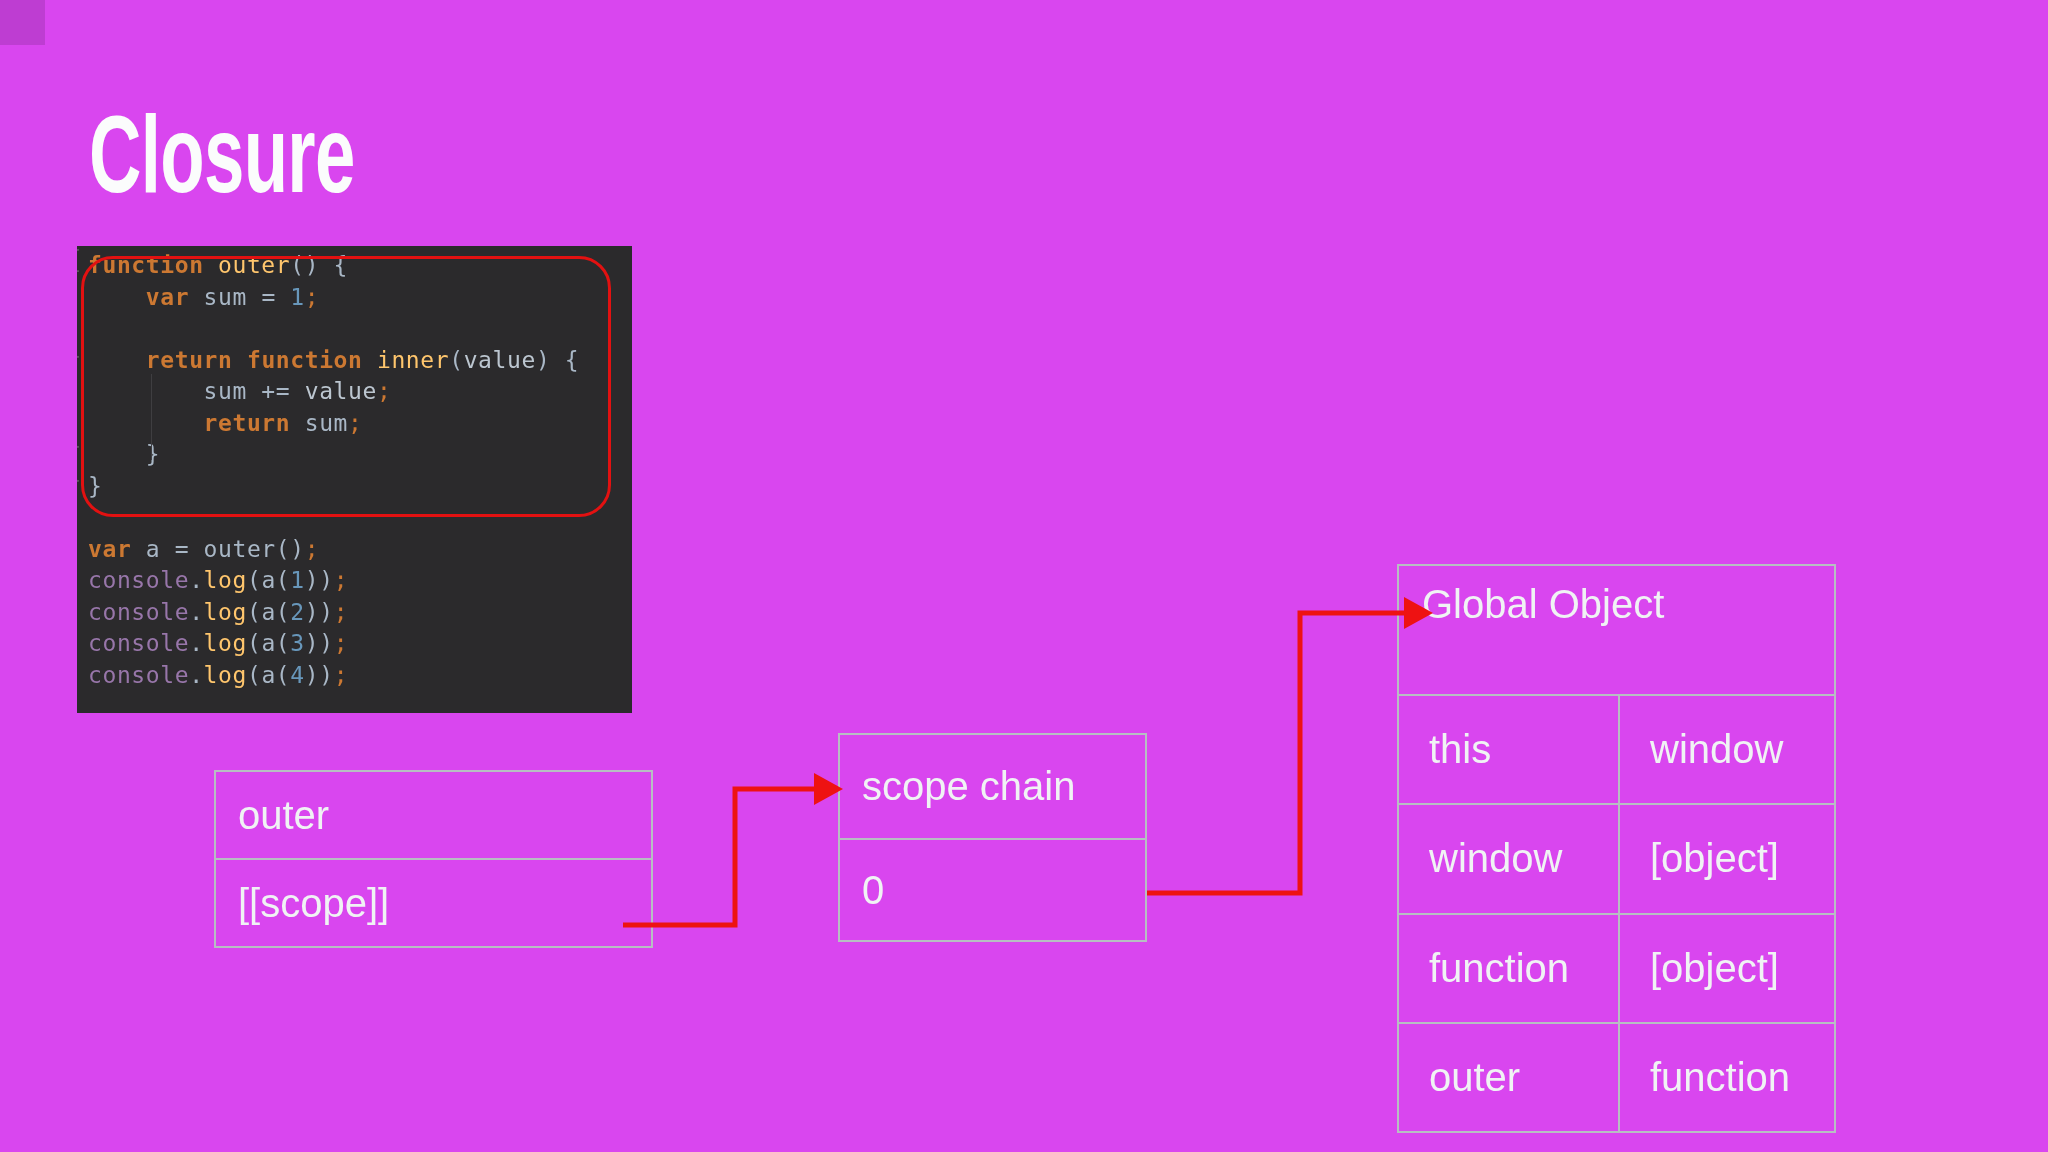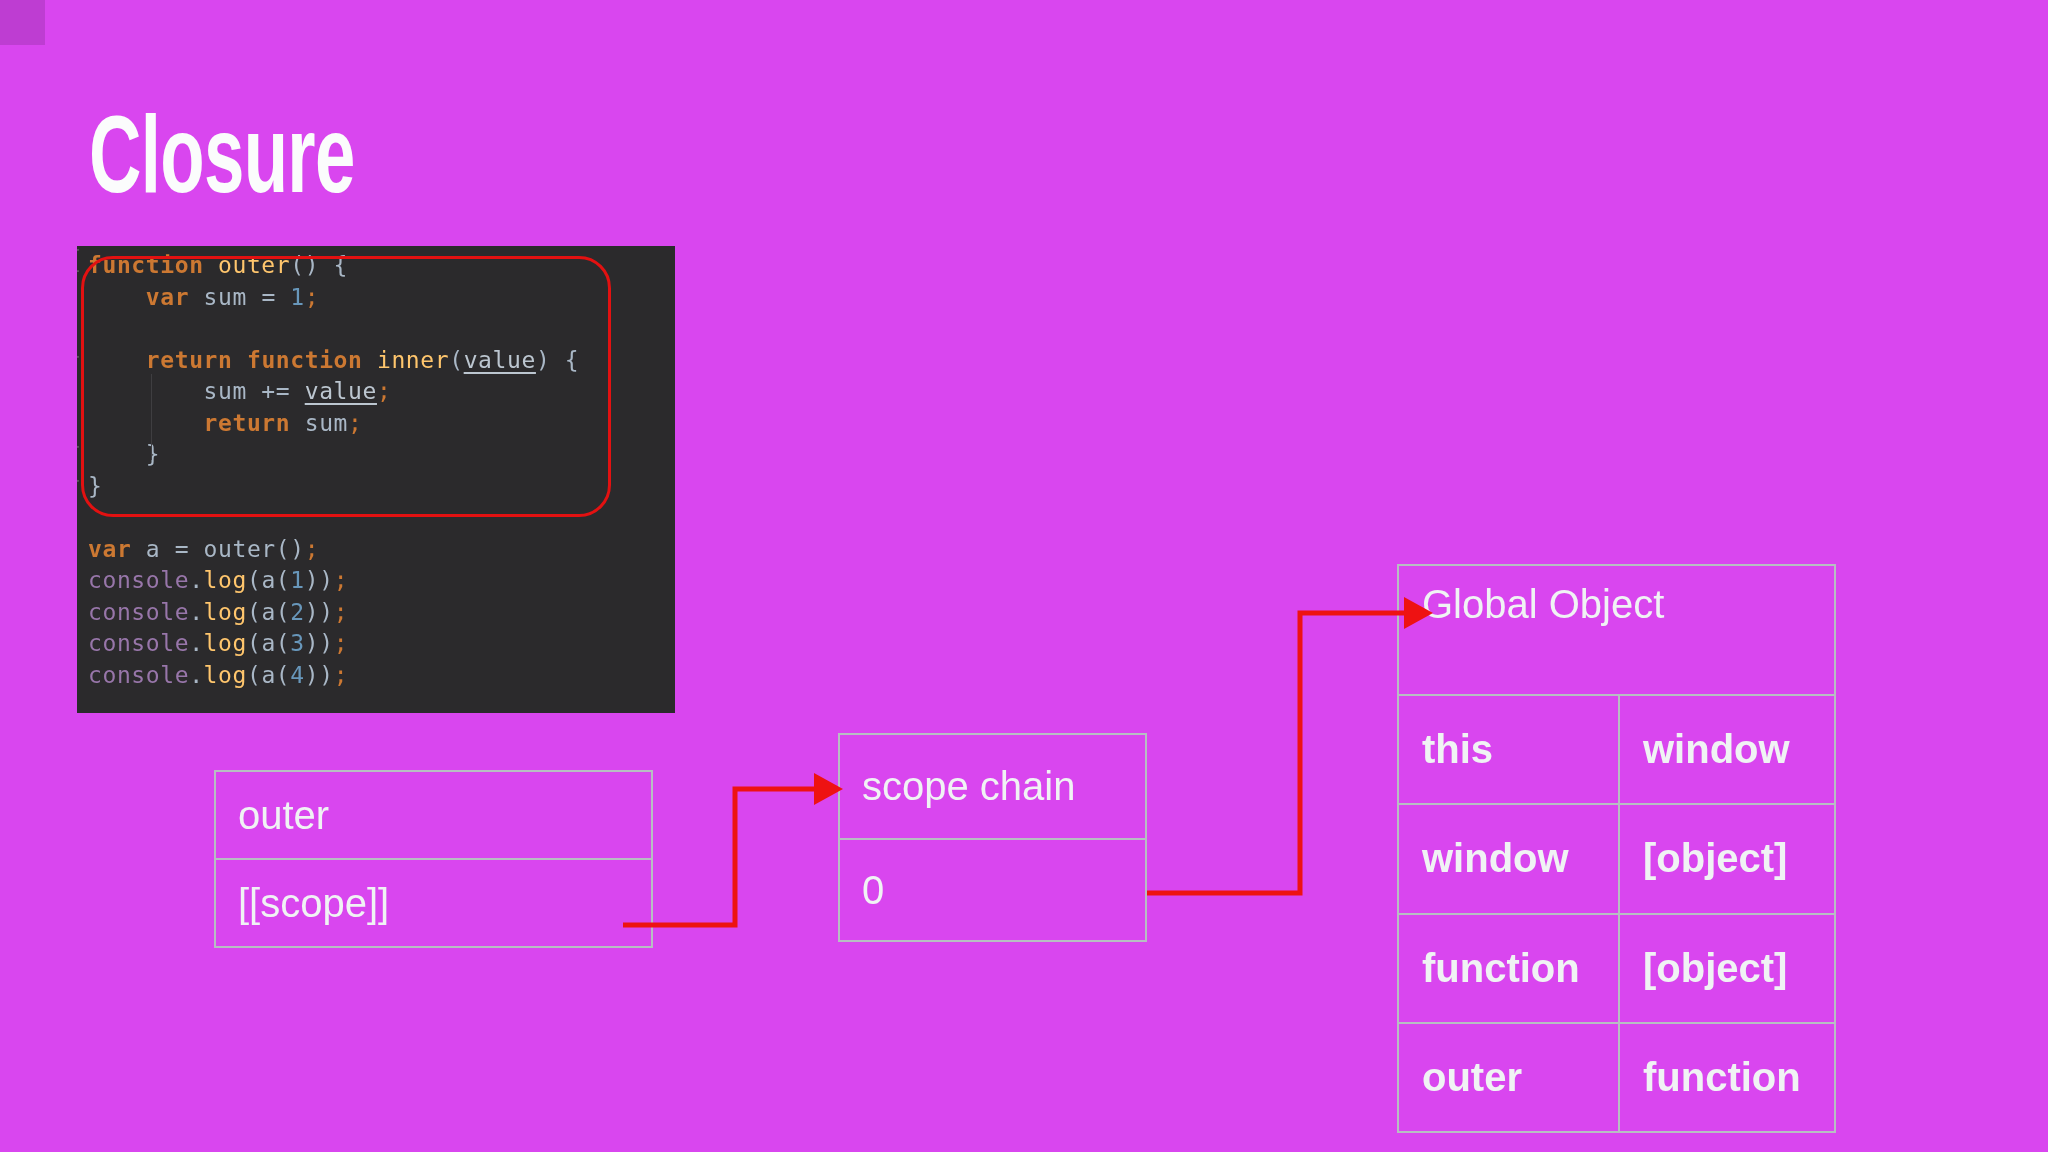--- a/index.html
+++ b/index.html
@@ -16,38 +16,38 @@
     margin:0;
     font-size:110px;line-height:1.05;font-weight:700;
     color:#fbfcfc;
     letter-spacing:-1px;
     transform:scaleX(0.66);
     transform-origin:left top;
     white-space:nowrap;
   }
   
   .editor{
-    position:absolute;left:77px;top:246px;width:598px;height:467px;
+    position:absolute;left:77px;top:246px;width:555px;height:467px;
     background:#2b2a2c;
     overflow:hidden;
   }
   .code{
     position:absolute;left:11px;top:4px;margin:0;
     font-family:"DejaVu Sans Mono", monospace;
     font-size:23px;line-height:31.5px;letter-spacing:0.6px;
     color:#a9b7c6;
   }
   .cl{height:31.5px;white-space:pre;}
   .kw{color:#cc7832;font-weight:bold;}
   .fn{color:#ffc66d;}
   .pl{color:#a9b7c6;}
   .num{color:#6897bb;}
   .purple{color:#9876aa;}
   .or{color:#cc7832;}
-  .param{color:#bcc6d0;text-decoration:underline;text-underline-offset:4px;}
+  .param{color:#bcc6d0;text-underline-offset:4px;}
   .indent-guide{
     position:absolute;left:74px;top:128px;width:1px;height:86px;
     background:#3f3e41;
   }
   .gutter-mark{
     position:absolute;left:-10px;
     font-family:"DejaVu Sans Mono", monospace;
     font-size:24px;color:#6b6a6c;opacity:.75;
   }
   
@@ -83,22 +83,21 @@
   .gheader{
     box-sizing:border-box;
     padding:16px 0 0 23px;
   }
   .grow{
     box-sizing:border-box;border-top:2px solid #b7bec2;
     display:grid;grid-template-columns:219px 1fr;
   }
   .gcell{
     box-sizing:border-box;display:flex;align-items:center;
-    padding-left:23px;
-    font-weight:bold;
+    padding-left:30px;
   }
   .gcell.val{border-left:2px solid #b7bec2;}
   
   .arrows{position:absolute;left:0;top:0;width:2048px;height:1152px;pointer-events:none;}
   
   .corner-artifact{position:absolute;left:0;top:0;width:45px;height:45px;background:rgba(0,0,0,.12);}
 </style>
 </head>
 <body>
 

